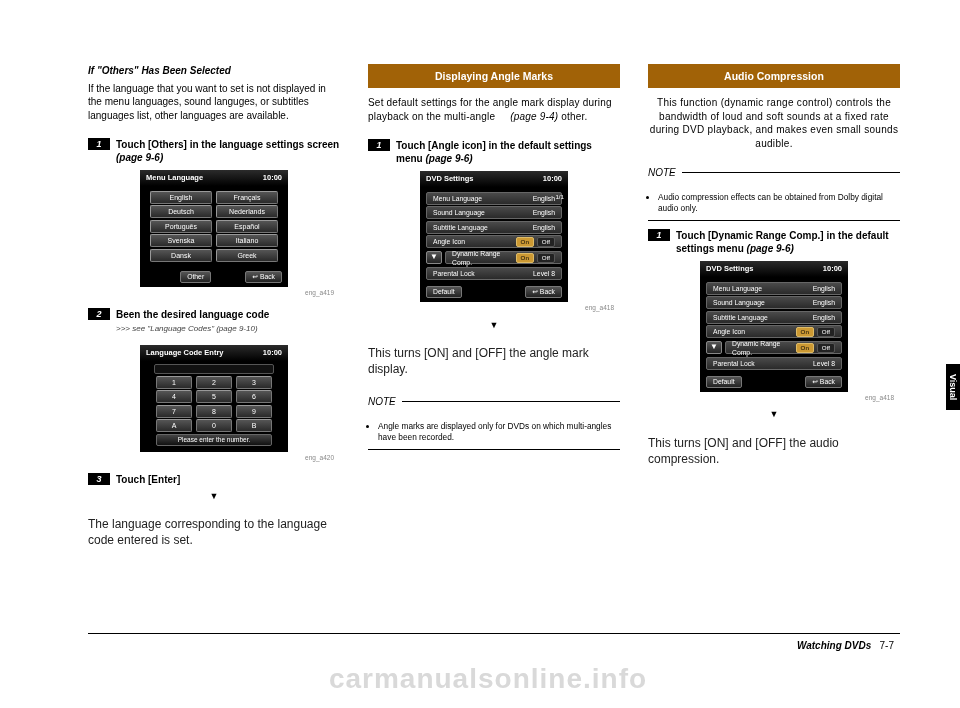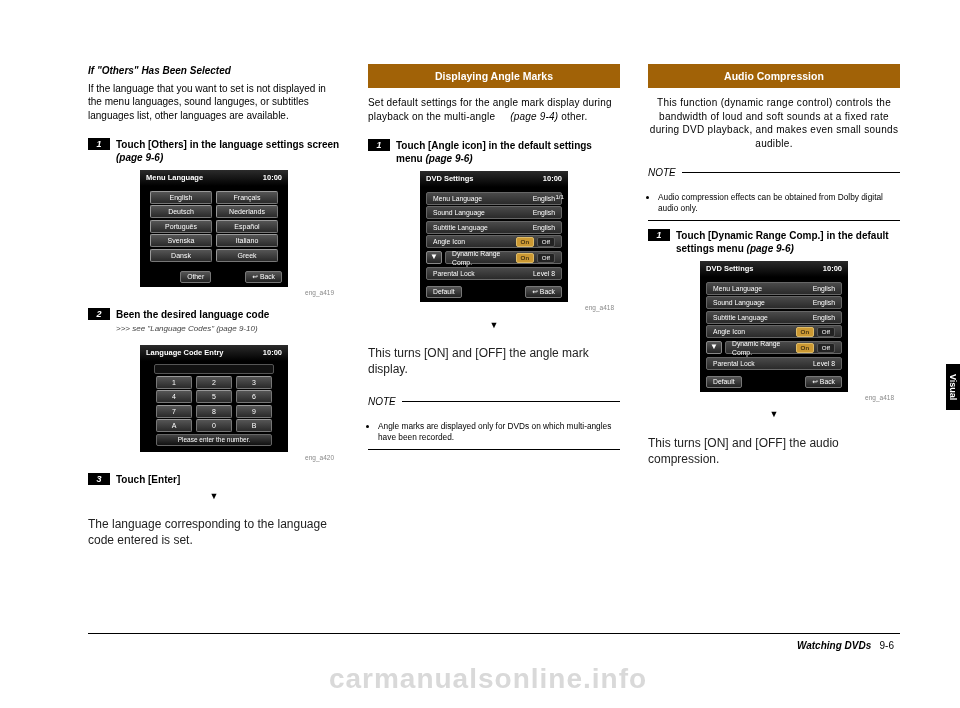--- a/index.html
+++ b/index.html
@@ -365,15 +365,15 @@
       <p class="small">This turns [ON] and [OFF] the audio compression.</p>
     </div>
 
   </div>
 
   <div class="side-tab">Visual</div>
 </div>
 
 <div class="footer-line"></div>
 <div class="footer-text">
-  <span class="it">Watching DVDs</span>&nbsp;&nbsp;&nbsp;<span>9-6</span>
+  <span class="it">Watching DVDs</span>&nbsp;&nbsp;&nbsp;<span>7-7</span>
 </div>
 <div class="watermark">carmanualsonline.info</div>
 
 </body></html>

